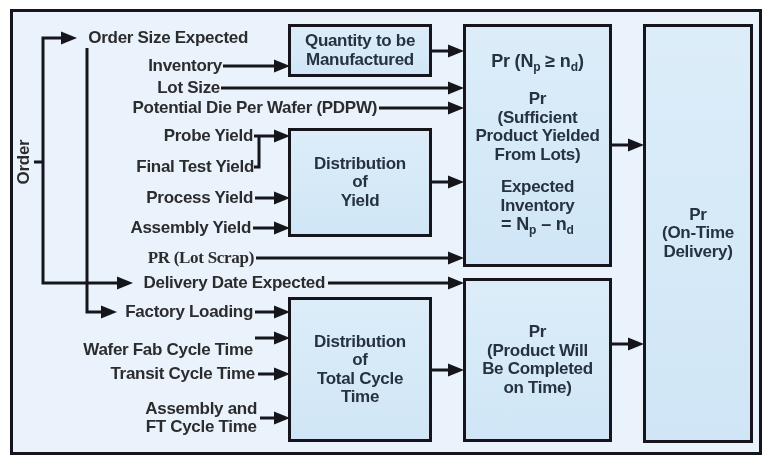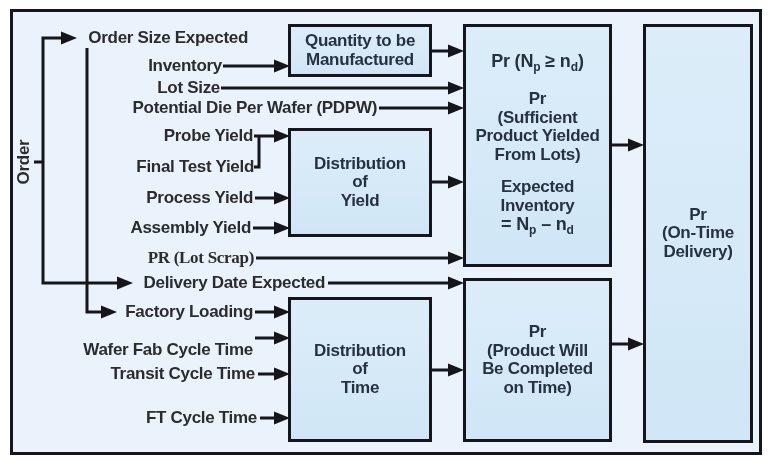--- a/index.html
+++ b/index.html
@@ -123,20 +123,21 @@
 <div class="lbl" style="right:521px;top:198px;">Process Yield</div>
 <div class="lbl" style="right:523px;top:228px;">Assembly Yield</div>
 <div class="lbl" style="right:520px;top:258px;font-family:Liberation Serif, serif;">PR (Lot Scrap)</div>
 <div class="lbl" style="right:449px;top:283px;">Delivery Date Expected</div>
 <div class="lbl" style="right:521px;top:312px;margin-left:32px;">Factory Loading</div>
 <div class="lbl" style="right:521px;top:338px;margin-top:12px;">Wafer Fab Cycle Time</div>
 <div class="lbl two" style="right:519px;top:374px;">
   <div>Transit Cycle Time</div>
 </div>
 <div class="lbl two" style="right:517px;top:418px;">
+  <div>Assembly and</div>
   <div>FT Cycle Time</div>
 </div>
 
 <div class="box" id="quantity-box">
   <div class="grp">
     <div>Quantity to be</div>
     <div>Manufactured</div>
   </div>
 </div>
 
@@ -145,20 +146,21 @@
     <div>Distribution</div>
     <div>of</div>
     <div>Yield</div>
   </div>
 </div>
 
 <div class="box" id="cycle-box">
   <div class="grp">
     <div>Distribution</div>
     <div>of</div>
+    <div>Total Cycle</div>
     <div>Time</div>
   </div>
 </div>
 
 <div class="box gap14" id="topmid-box">
   <div class="grp formula"><span>Pr (N</span><sub>p</sub><span> ≥ n</span><sub>d</sub><span>)</span></div>
   <div class="grp">
     <div>Pr</div>
     <div>(Sufficient</div>
     <div>Product Yielded</div>

